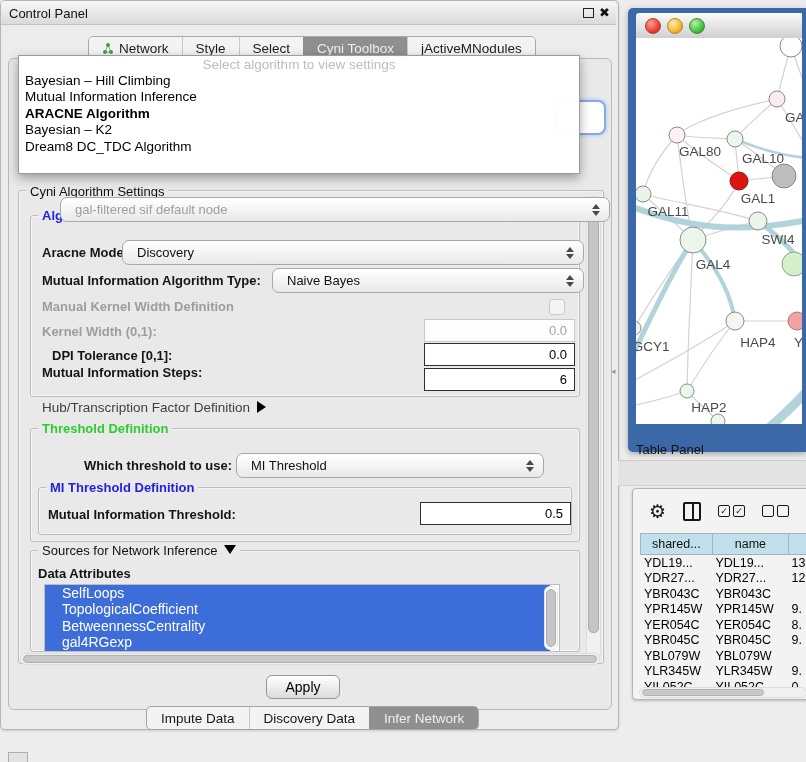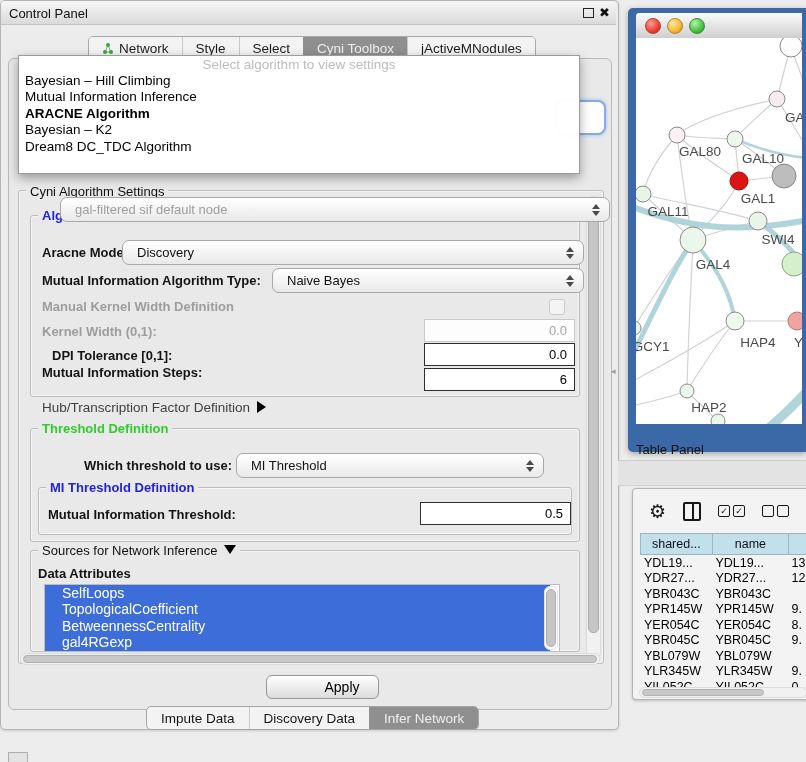--- a/index.html
+++ b/index.html
@@ -61,21 +61,21 @@
 
   .checkbox-disabled{left:549px;top:299px;width:14px;height:14px;border:1px solid #cbcbcb;border-radius:3px;background:#f4f4f4;}
   .tri-right{display:inline-block;width:0;height:0;border-top:6px solid transparent;border-bottom:6px solid transparent;border-left:9px solid #000;margin-left:7px;vertical-align:-1px;}
   .tri-down{display:inline-block;width:0;height:0;border-left:6px solid transparent;border-right:6px solid transparent;border-top:9px solid #000;margin-left:6px;vertical-align:1px;}
 
   
   .attr-list{left:44px;top:584px;width:514px;height:66px;background:#fff;border:1px solid #bdbdbd;overflow:hidden;}
   .attr-item{height:16.4px;line-height:16.4px;padding-left:17px;font-size:14px;color:#fff;background:#3d6dd8;width:488px;}
 
   .apply-btn{left:266px;top:675px;width:72px;height:22px;border:1px solid #979797;border-radius:6px;
-             background:linear-gradient(#ffffff,#dcdcdc);font-size:14px;color:#000;display:flex;align-items:center;justify-content:center;padding-left:39px;}
+             background:linear-gradient(#ffffff,#dcdcdc);font-size:14px;color:#000;display:flex;align-items:center;justify-content:center;}
 
   .bottom-tabbar{left:146px;top:706px;height:22px;display:flex;border:1px solid #a5a5a5;border-radius:5px;background:#f3f3f3;overflow:hidden;}
   .btab{display:flex;align-items:center;padding:0 14px;font-size:13.5px;color:#161616;border-left:1px solid #c9c9c9;white-space:nowrap;}
   .btab:first-child{border-left:none;}
   .btab.selected{background:#8f8f8f;color:#efefef;border-left-color:#8f8f8f;}
 
   .mini-float{left:8px;top:752px;width:18px;height:14px;border:1px solid #aeaeae;background:#e3e3e3;}
 
   
   .net-frame{left:628px;top:8px;width:178px;height:444px;background:#3b69a7;border-radius:5px 0 0 5px;

